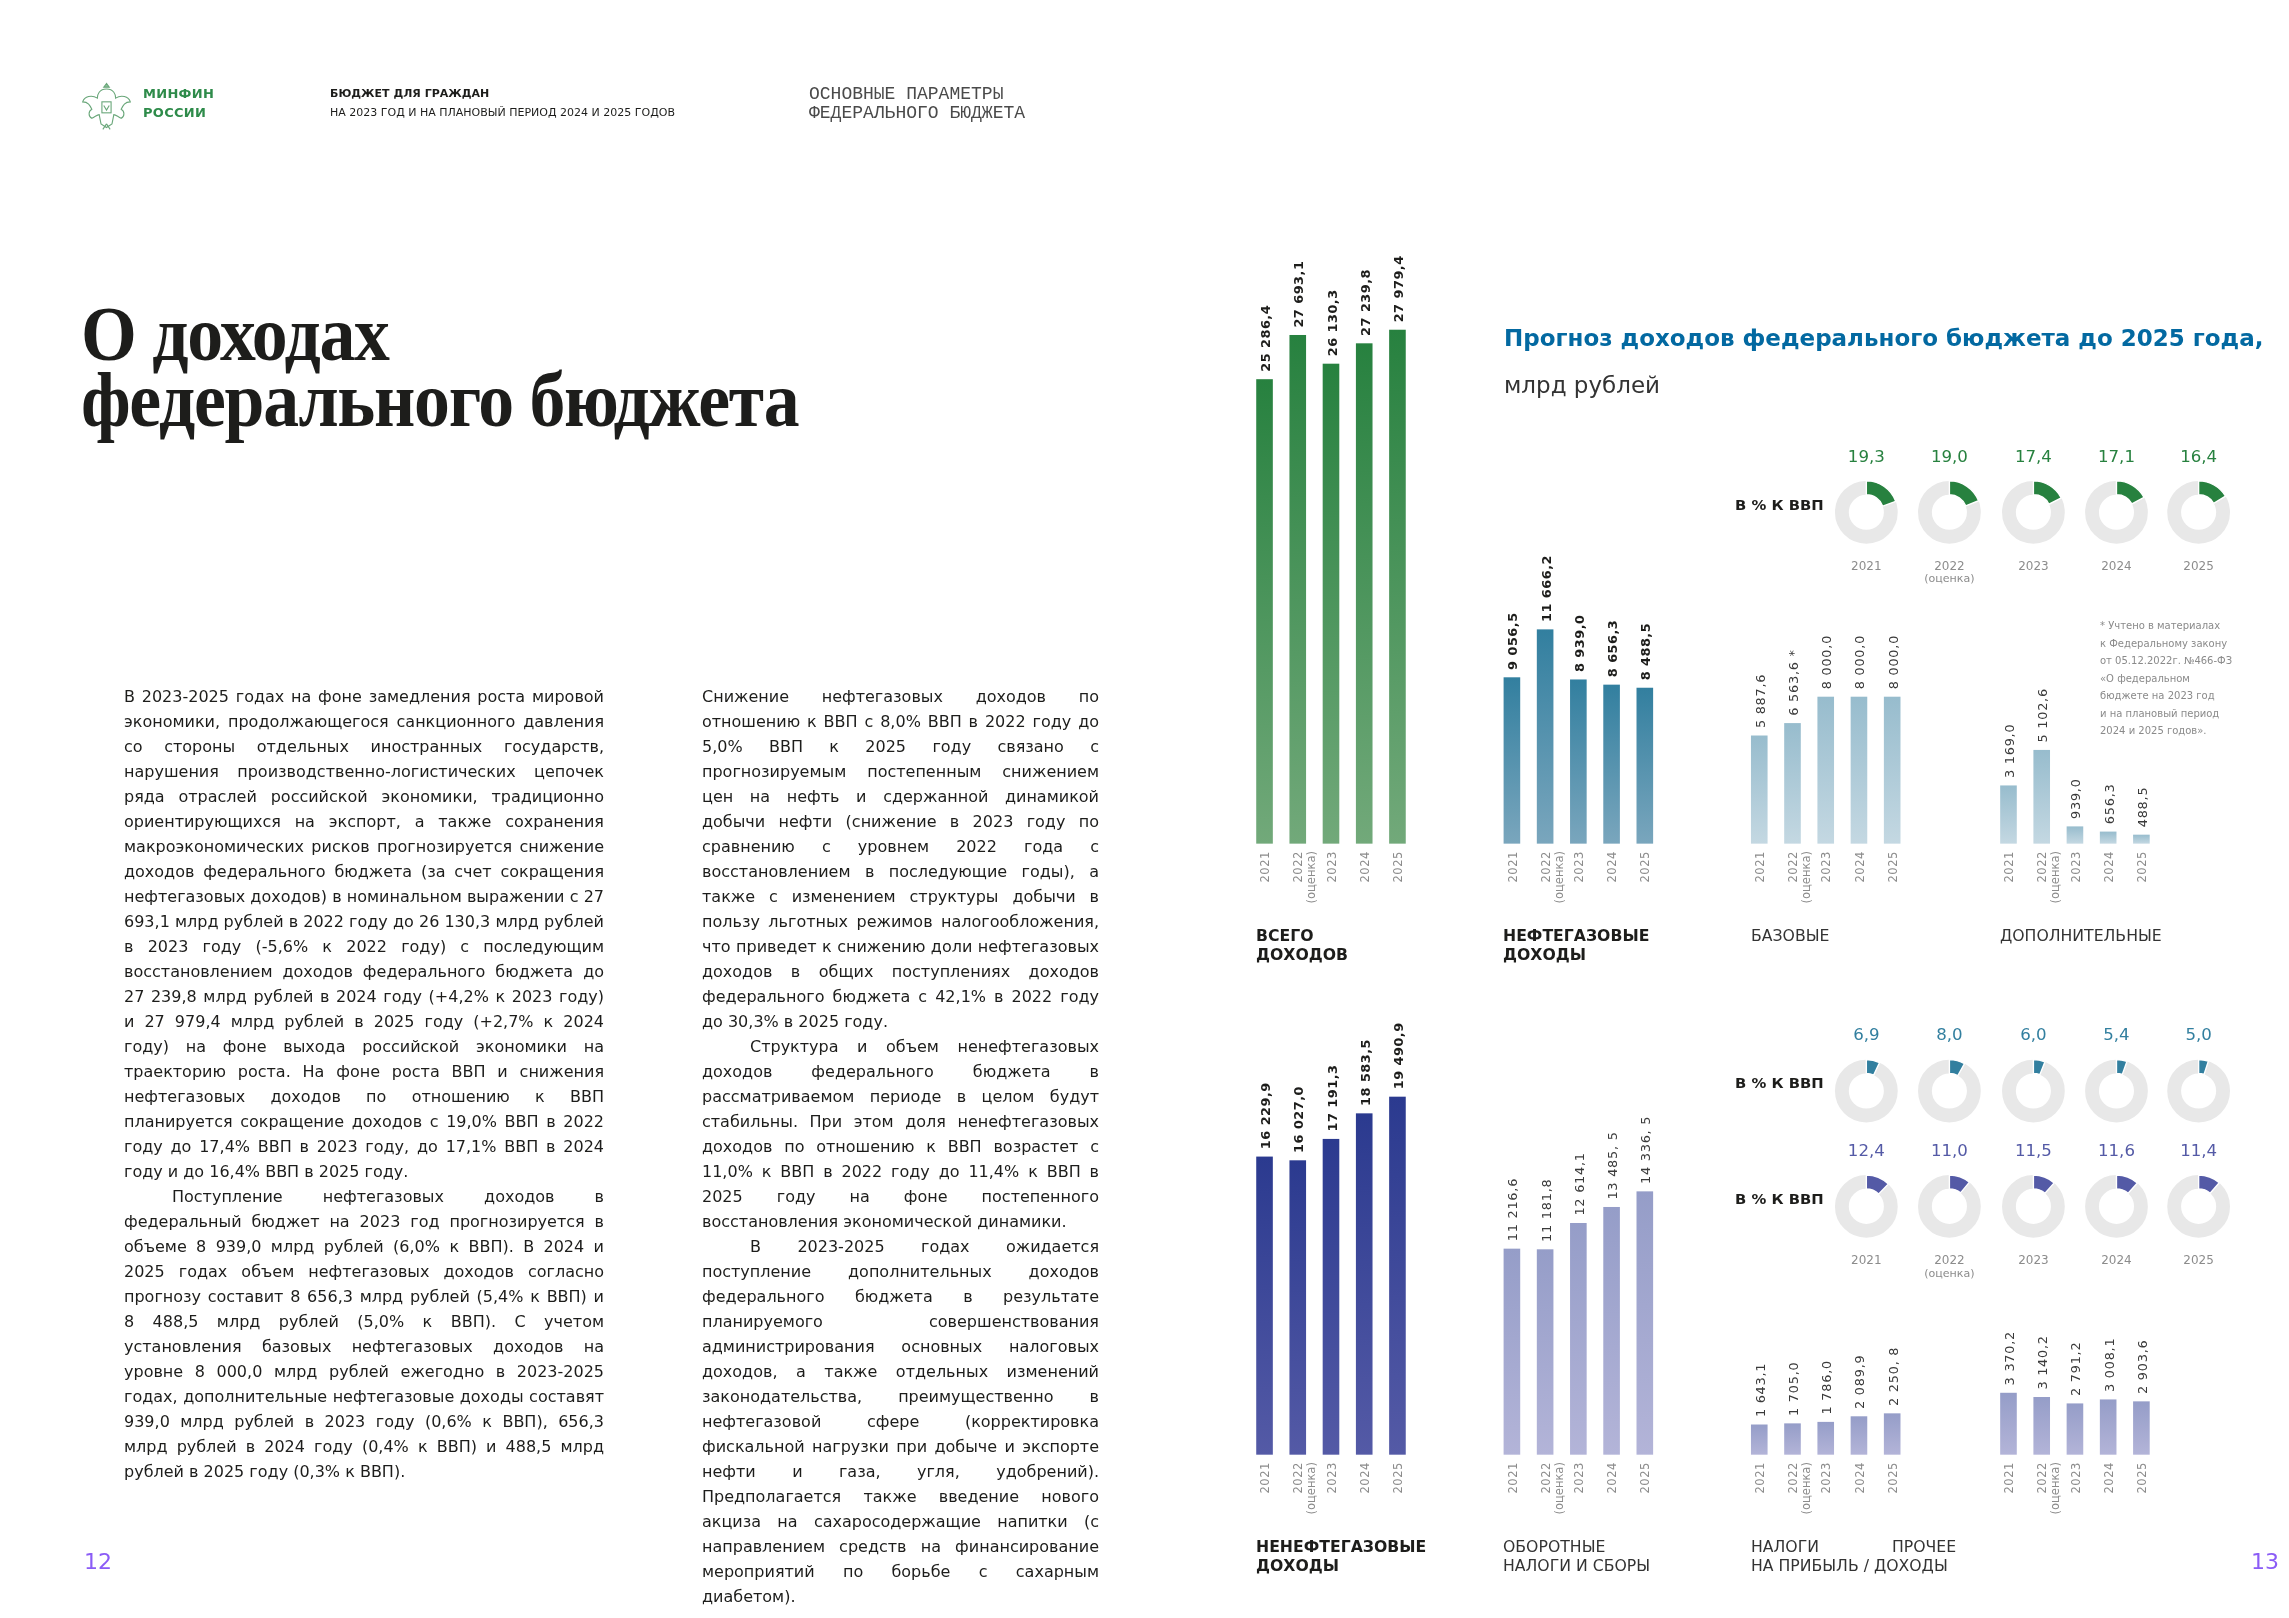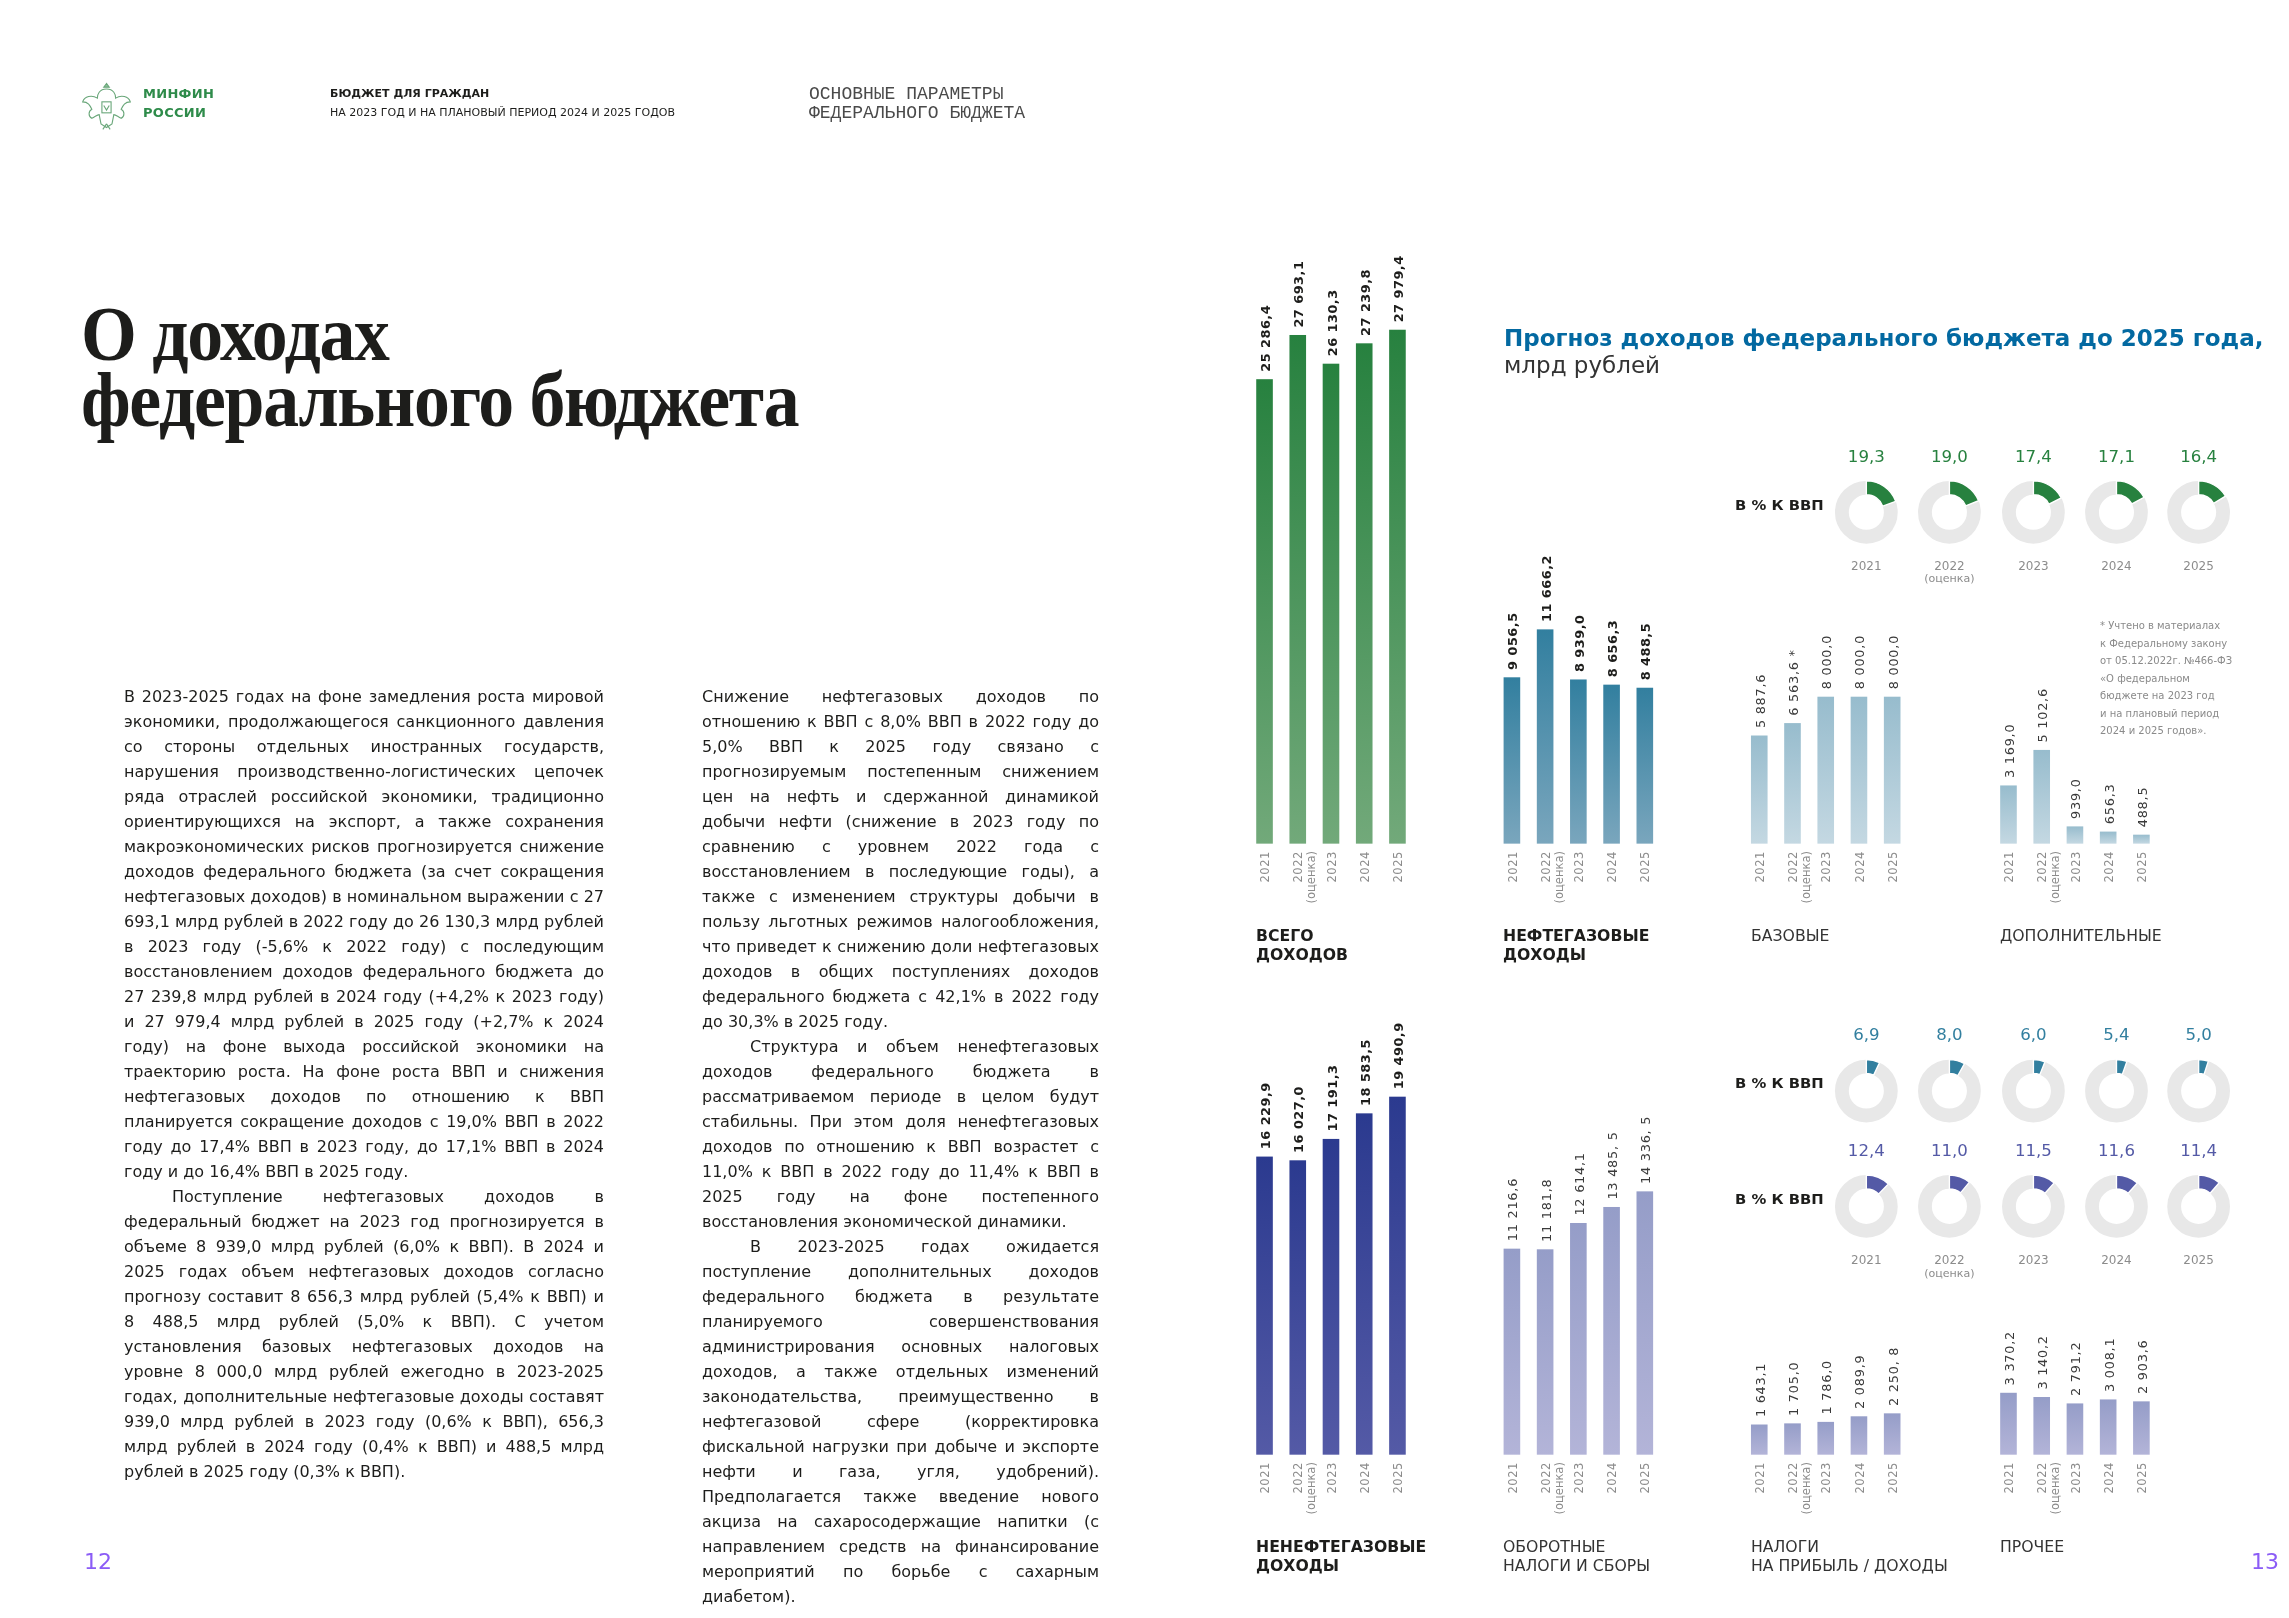--- a/index.html
+++ b/index.html
@@ -15,21 +15,21 @@
   .title { left:81px; top:301px; font-family:"Liberation Serif", serif; font-weight:bold; font-size:78px; line-height:66px; letter-spacing:-1.4px; color:#1d1d1b; transform:scaleX(0.92); transform-origin:left top; }
   
   .col { font-size:16px; line-height:25px; color:#1d1d1b; text-align:justify;margin-left:40px; }
   .col p { margin:0; }
   .col p.ind { text-indent:48px; }
   .col1 { left:84px; top:684px; width:480px; }
   .col2 { left:662px; top:684px; width:397px; }
   .pnum { font-size:22px; color:#8b5cf6; }
   
   .chart-title { left:1504px; top:325px; font-size:23px; font-weight:bold; color:#0369a1; white-space:nowrap; }
-  .chart-sub { left:1504px; top:352px; font-size:23px; color:#333;text-align:center; }
+  .chart-sub { left:1504px; top:372px; font-size:23px; color:#333;text-align:center; }
   svg#charts { position:absolute; left:0; top:0; }
   .cat { font-size:15.7px; line-height:18.5px; color:#1d1d1b; text-transform:uppercase; }
   .cat.bold { font-weight:bold; }
   .cat.light { color:#333; }
   .gdp-label { font-size:14.8px; font-weight:bold; color:#1d1d1b; }
   .footnote { left:2100px; top:617px; width:175px; font-size:10px; line-height:17.5px; color:#8a8a8a; }
 </style>
 </head>
 <body>
 
@@ -108,21 +108,21 @@
       <div>ДОХОДЫ</div>
     </div>
     <div class="abs cat light" style="left: 1503px; top: 1538px;">
       <div>ОБОРОТНЫЕ</div>
       <div>НАЛОГИ И СБОРЫ</div>
     </div>
     <div class="abs cat light" style="left: 1751px; top: 1538px;">
       <div>НАЛОГИ</div>
       <div>НА ПРИБЫЛЬ / ДОХОДЫ</div>
     </div>
-    <div class="abs cat light" style="left: 2000px; top: 1538px; text-align: right;">
+    <div class="abs cat light" style="left: 1892px; top: 1538px; text-align: right;">
       <div>ПРОЧЕЕ</div>
     </div>
     <div class="abs gdp-label" style="left: 1735px; top: 496px;">В % К ВВП</div>
     <div class="abs gdp-label" style="left: 1735px; top: 1074px;">В % К ВВП</div>
     <div class="abs gdp-label" style="left: 1735px; top: 1190px;">В % К ВВП</div>
   </div>
 
 <svg id="charts" width="2290" height="1619" viewBox="0 0 2481 1754">
   <defs id="grads">
       <linearGradient id="g-green" x1="0" y1="0" x2="0" y2="1">

